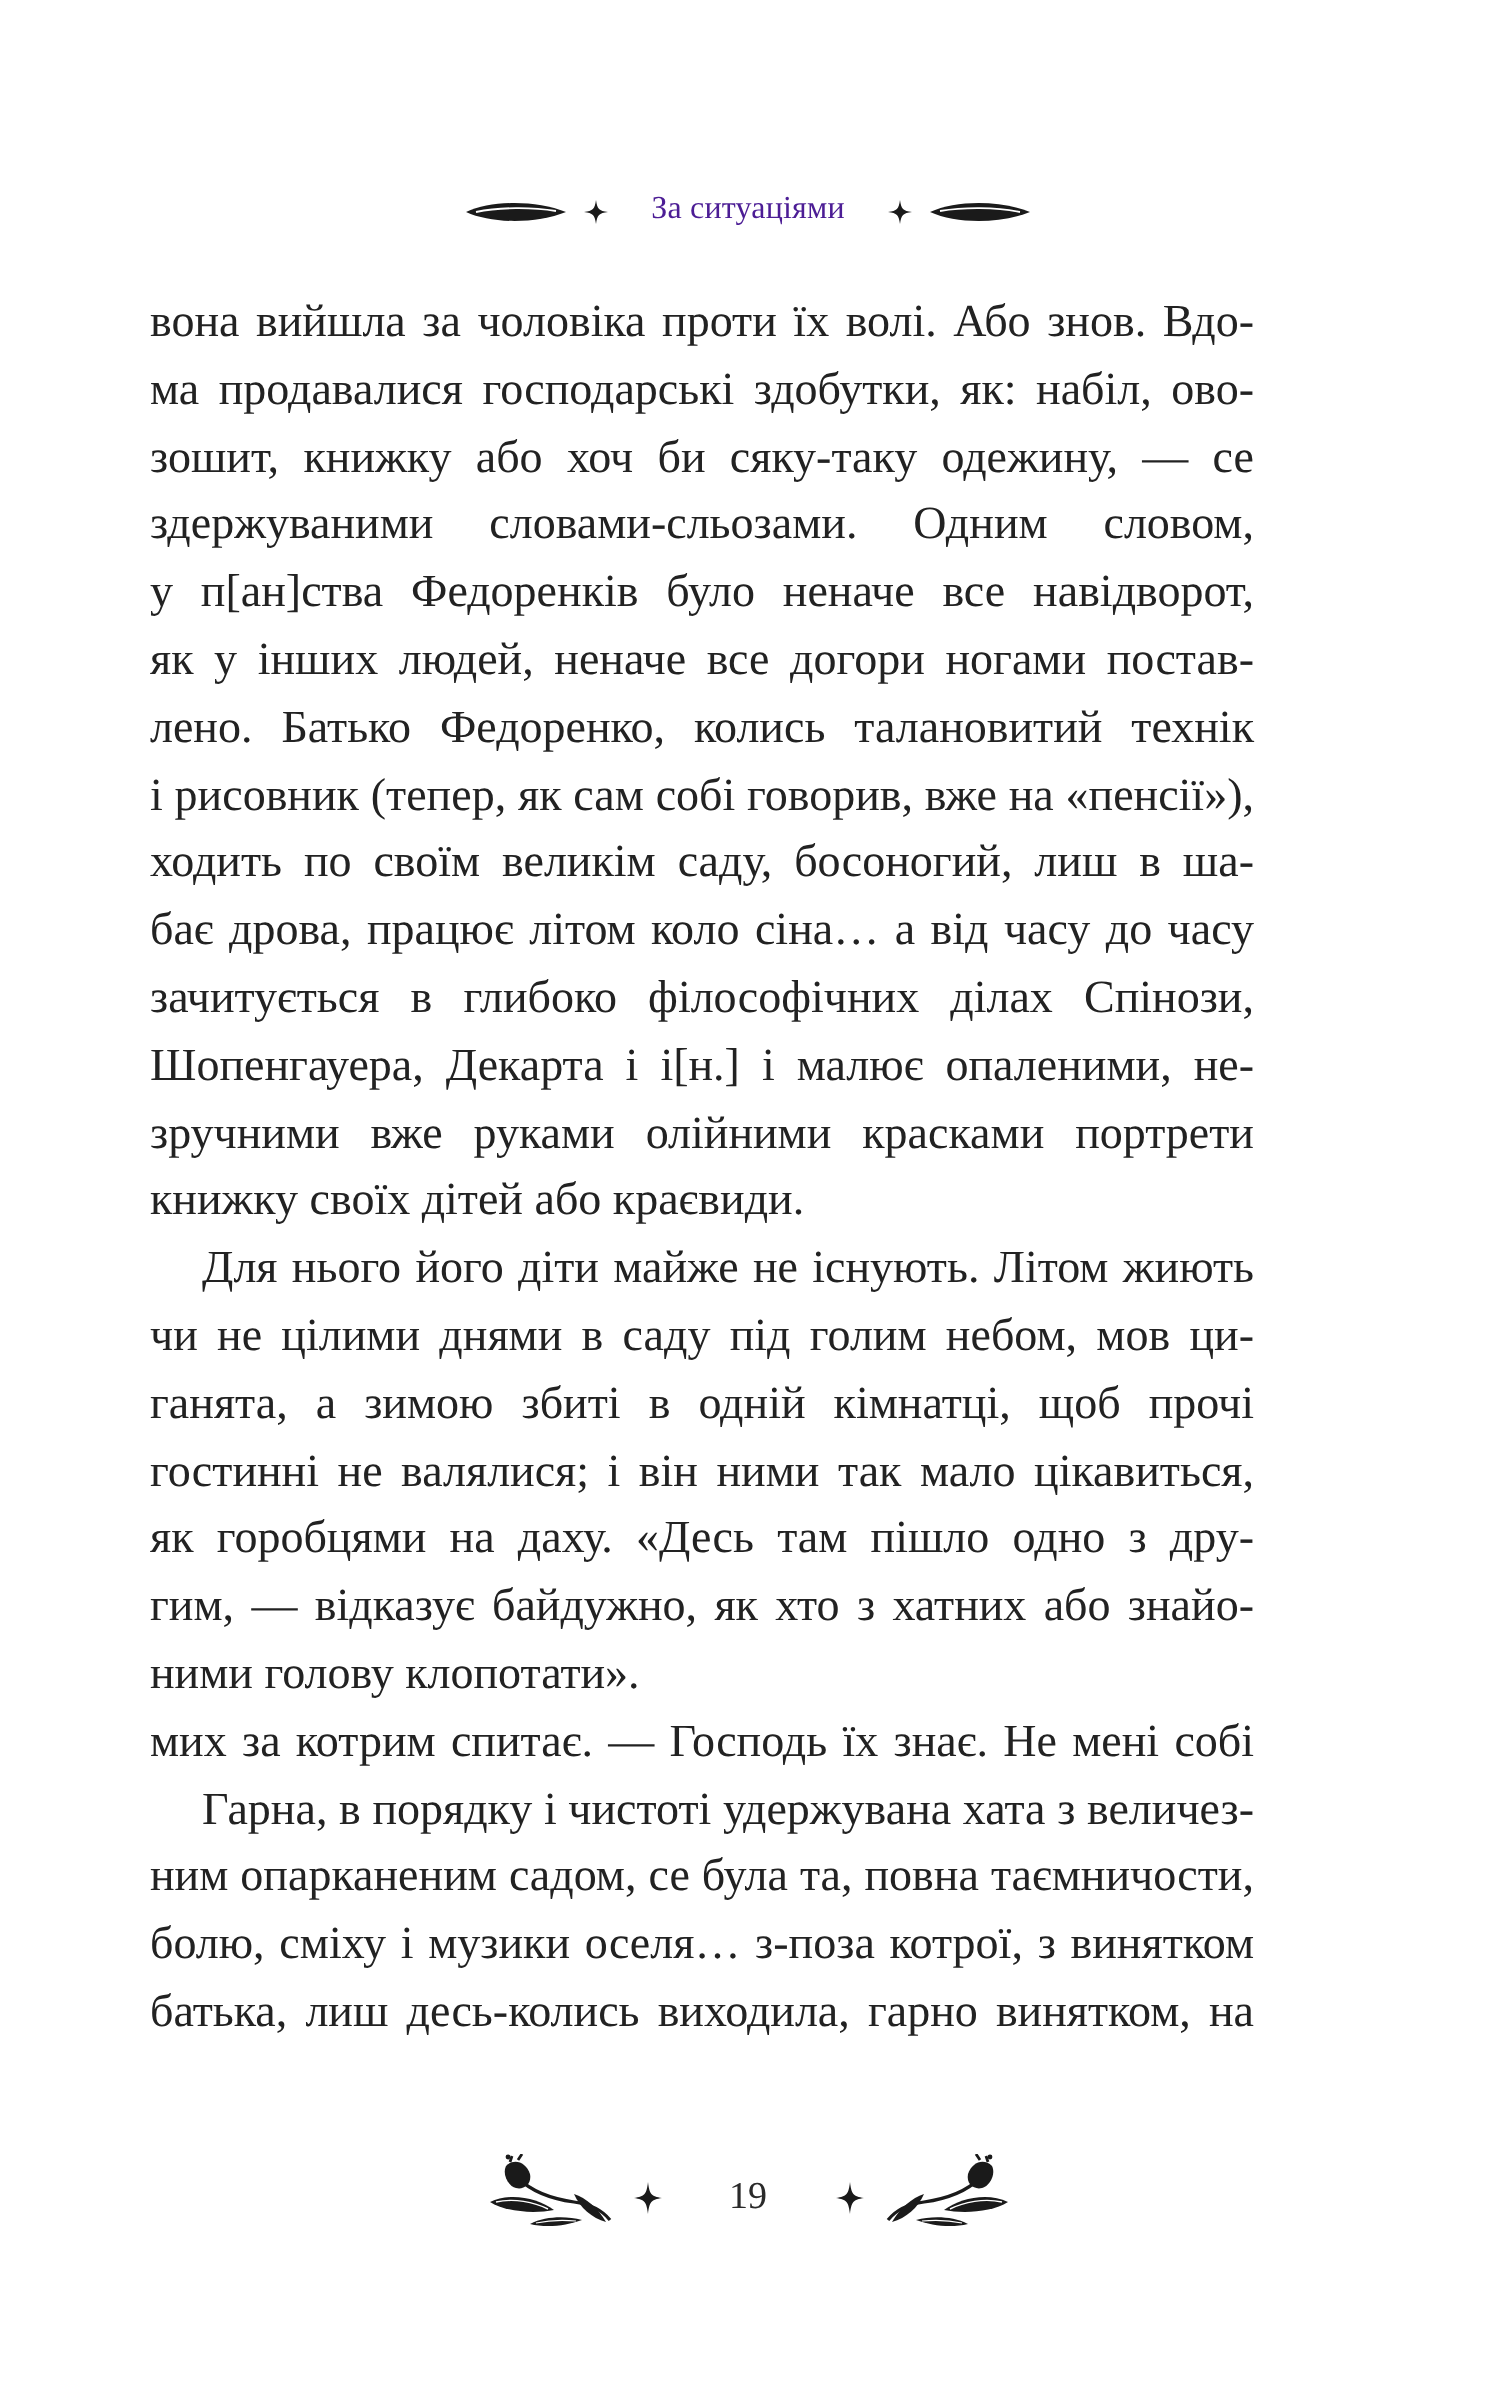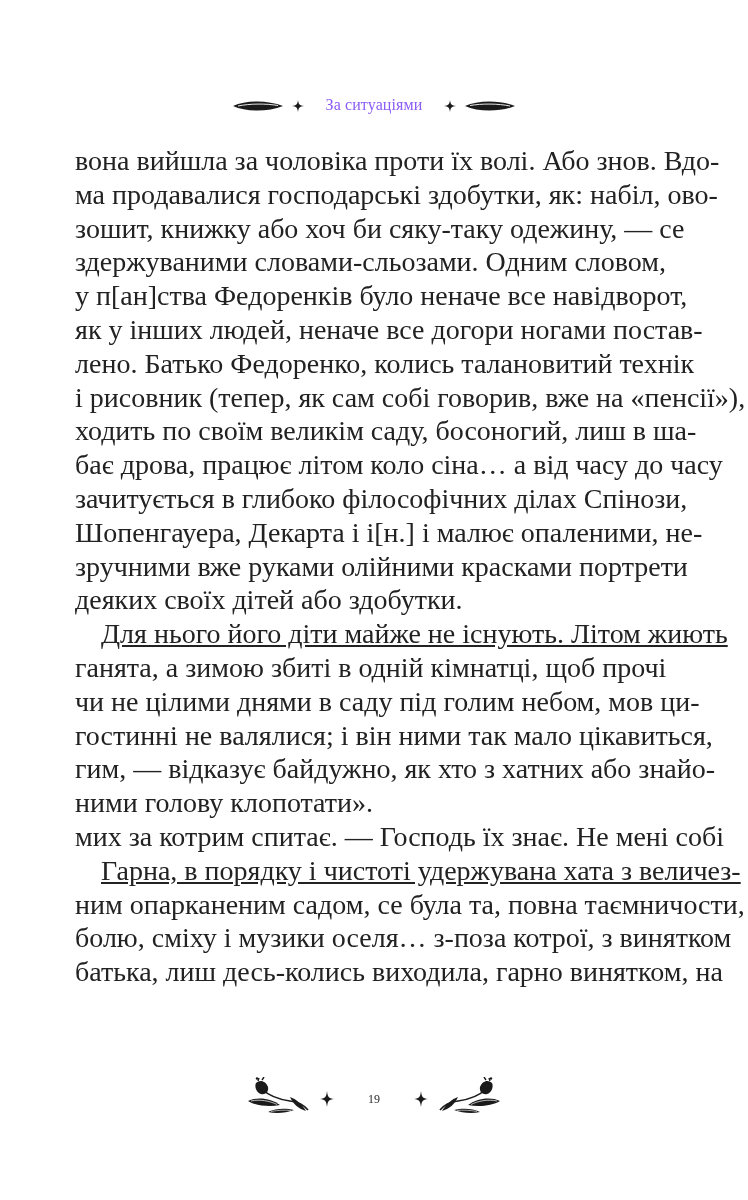--- a/index.html
+++ b/index.html
@@ -38,51 +38,50 @@
       display: inline-block;
     }
     .running-header .star {
       width: 12px; height: 12px;
       display: inline-block;
       margin: 0 8px;
     }
     .running-header .title {
       font-family: "Liberation Serif", "DejaVu Serif", serif;
       font-size: 16px;
-      color: #8b5cf6;
+      color: #4c1d95;
       margin: 0 14px;
       letter-spacing: 0.1px;
       position: relative;
       top: -1px;
     }
 
     
     .text-block {
       position: absolute;
       left: 75px;
       top: 144px;
       width: 552px;
     }
     .line {
       display: block;
       height: 33.8px;
       line-height: 33.8px;
       font-family: "Liberation Serif", "DejaVu Serif", serif;
-      font-size: 28px;
+      font-size: 23px;
       white-space: nowrap;
       text-align: justify;
       text-align-last: justify;
       color: #222222;
     }
     .line.last {
       text-align-last: left;
     }
     .line.indent {
       padding-left: 26px;
-      text-decoration: underline;
     }
 
     
     .page-footer {
       position: absolute;
       top: 1076px;
       left: 0;
       width: 748px;
       height: 40px;
       display: flex;
@@ -94,21 +93,21 @@
       height: 38px;
       display: inline-block;
     }
     .page-footer .star {
       width: 14px; height: 16px;
       display: inline-block;
       margin: 6px 8px 0 8px;
     }
     .page-footer .page-number {
       font-family: "Liberation Serif", "DejaVu Serif", serif;
-      font-size: 12px;
+      font-size: 19px;
       color: #2a2a2a;
       margin: 6px 26px 0 26px;
     }
   </style>
 </head>
 <body>
 
 <div class="page">
 
   <div class="running-header">
@@ -137,27 +136,28 @@
       <span class="line">здержуваними словами-сльозами. Одним словом,</span>
       <span class="line">у п[ан]ства Федоренків було неначе все навідворот,</span>
       <span class="line">як у інших людей, неначе все догори ногами постав-</span>
       <span class="line">лено. Батько Федоренко, колись талановитий технік</span>
       <span class="line">і рисовник (тепер, як сам собі говорив, вже на «пенсії»),</span>
       <span class="line">ходить по своїм великім саду, босоногий, лиш в ша-</span>
       <span class="line">бає дрова, працює літом коло сіна… а від часу до часу</span>
       <span class="line">зачитується в глибоко філософічних ділах Спінози,</span>
       <span class="line">Шопенгауера, Декарта і і[н.] і малює опаленими, не-</span>
       <span class="line">зручними вже руками олійними красками портрети</span>
-      <span class="line last">деяких своїх дітей або здобутки.</span>
+      <span class="line last">книжку своїх дітей або краєвиди.</span>
     </div>
     <div>
       <span class="line indent">Для нього його діти майже не існують. Літом жиють</span>
+      <span class="line">чи не цілими днями в саду під голим небом, мов ци-</span>
       <span class="line">ганята, а зимою збиті в одній кімнатці, щоб прочі</span>
-      <span class="line">чи не цілими днями в саду під голим небом, мов ци-</span>
       <span class="line">гостинні не валялися; і він ними так мало цікавиться,</span>
+      <span class="line">як горобцями на даху. «Десь там пішло одно з дру-</span>
       <span class="line">гим, — відказує байдужно, як хто з хатних або знайо-</span>
       <span class="line last">ними голову клопотати».</span>
       <span class="line">мих за котрим спитає. — Господь їх знає. Не мені собі</span>
     </div>
     <div>
       <span class="line indent">Гарна, в порядку і чистоті удержувана хата з величез-</span>
       <span class="line">ним опарканеним садом, се була та, повна таємничости,</span>
       <span class="line">болю, сміху і музики оселя… з-поза котрої, з винятком</span>
       <span class="line">батька, лиш десь-колись виходила, гарно винятком, на</span>
     </div>

